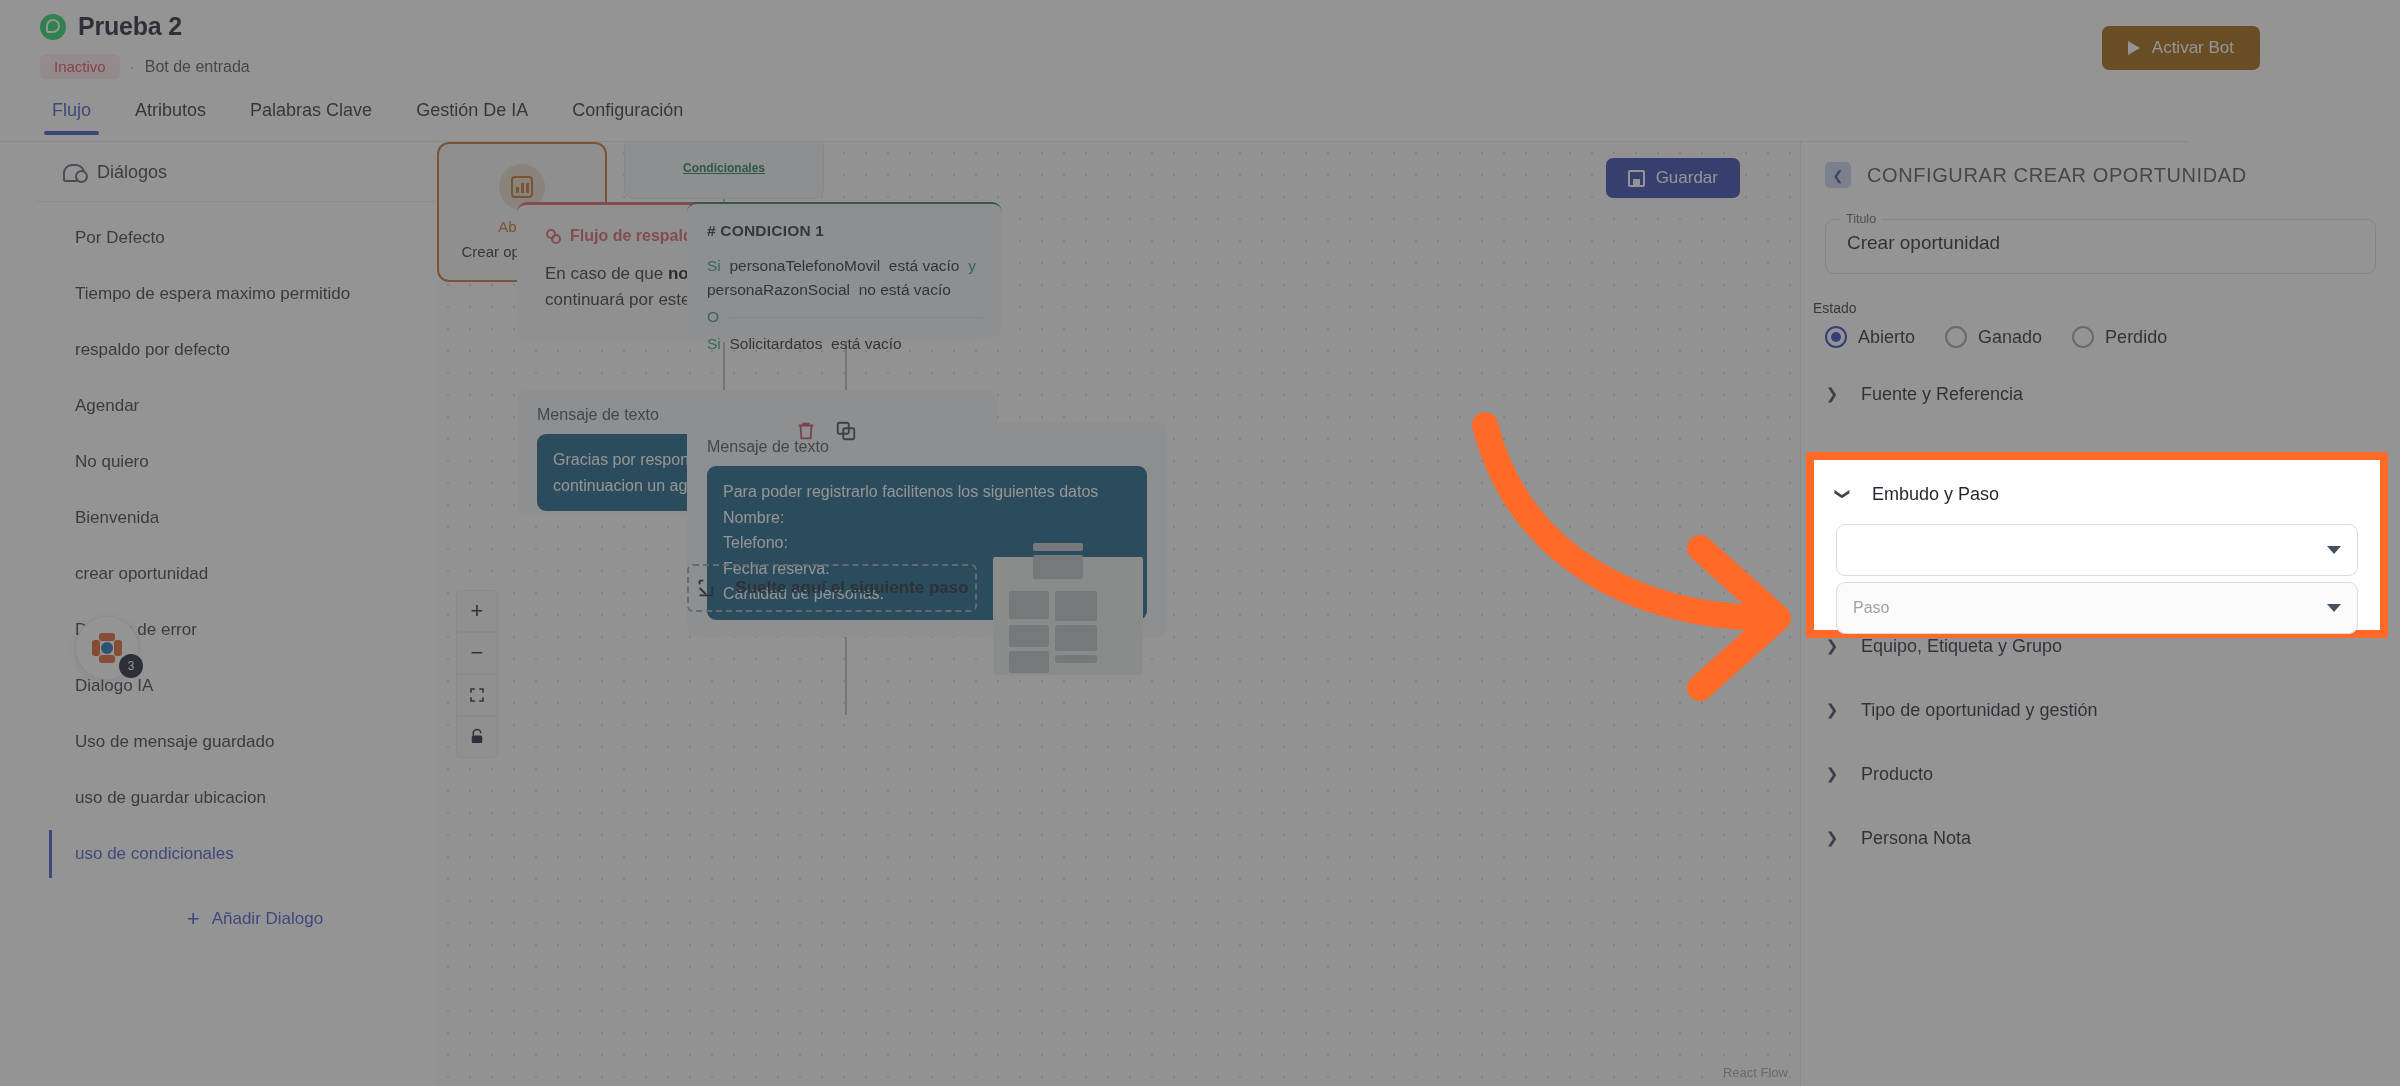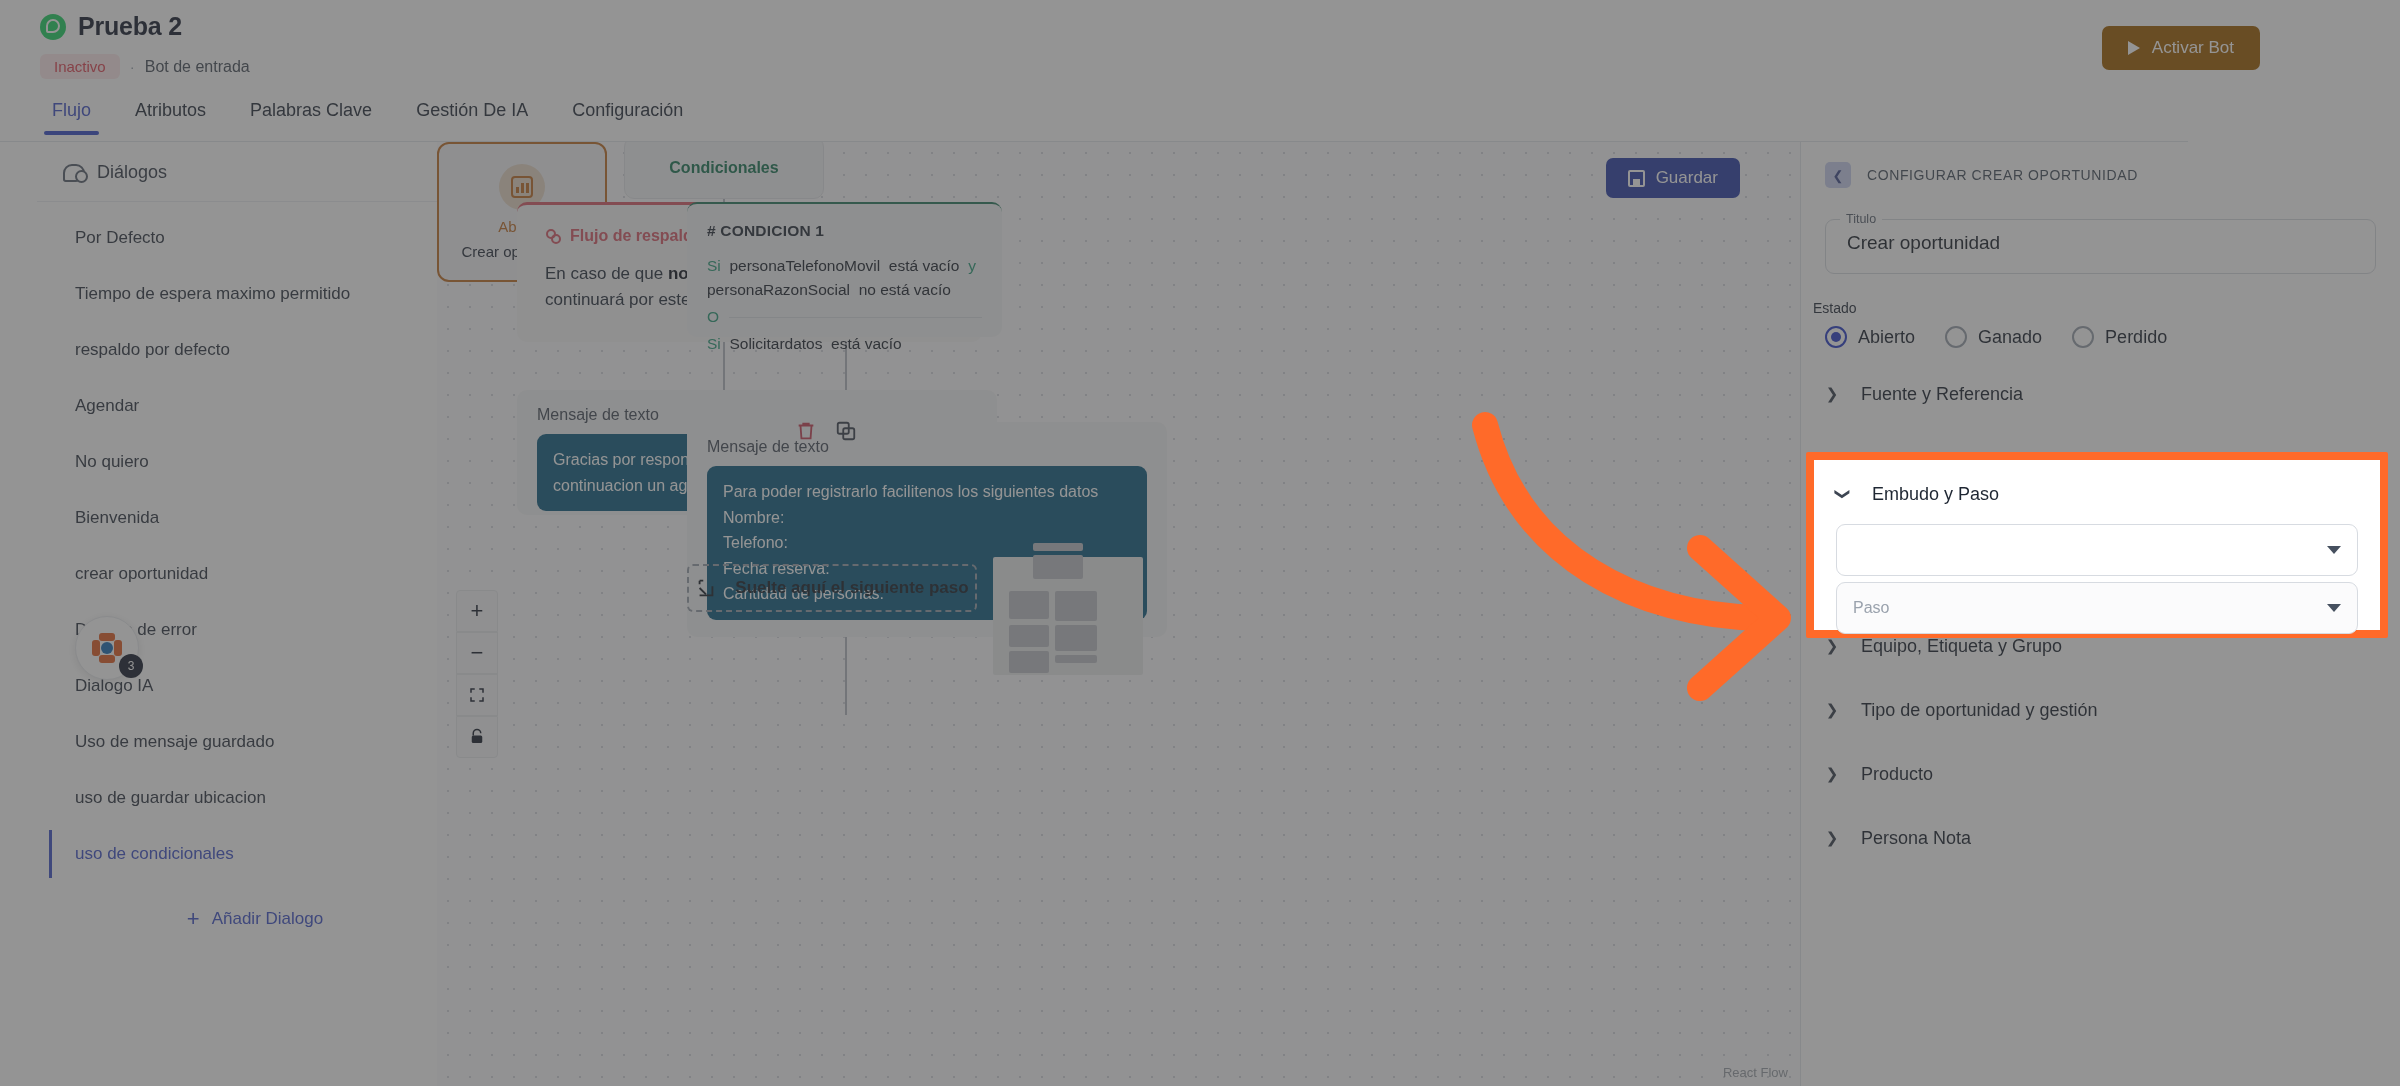--- a/index.html
+++ b/index.html
@@ -76,21 +76,21 @@
   
   .canvas { position:absolute; left:437px; top:142px; width:1363px; height:944px;
             background-color:#fbfbfc;
             background-image: radial-gradient(#d4d7dd 1.1px, transparent 1.1px);
             background-size: 22px 22px; overflow:hidden; }
 
   .node { position:absolute; background:#f3f4f6; border-radius:10px; }
 
   .node-cond-head { left:187px; top:-5px; width:200px; height:62px; background:#f2f3f5;
                     border:1px solid #e3e5e9; border-radius:10px; display:flex; align-items:center; justify-content:center; }
-  .node-cond-head .t { color:#1f7a5a; font-weight:bold; font-size:16px; }
+  .node-cond-head .t { color:#1f7a5a; font-weight:bold; font-size:12px;text-decoration:underline; }
 
   .node-fallback { left:80px; top:60px; width:465px; height:140px; background:#f5f5f7; border-radius:10px;
                    border-top:3px solid #d9606e; padding:22px 28px; }
   .fb-title { color:#d9606e; font-weight:bold; font-size:16px; display:flex; align-items:center; gap:9px; margin-bottom:16px; }
   .fb-branch { width:16px;height:16px; position:relative; display:inline-block; }
   .fb-branch::before{content:"";position:absolute;left:1px;top:1px;width:6px;height:6px;border:2px solid #d9606e;border-radius:50%;}
   .fb-branch::after{content:"";position:absolute;right:0px;bottom:0px;width:6px;height:6px;border:2px solid #d9606e;border-radius:50%;}
   .fb-body { font-size:17px; color:#2c3542; line-height:1.5; }
   .fb-body b { color:#141a24; }
 
@@ -138,21 +138,21 @@
                  font-size:17px; cursor:pointer; }
   .save-ic { width:17px;height:17px;border:2px solid #fff;border-radius:2px; position:relative; }
   .save-ic::after{content:"";position:absolute;left:3px;bottom:0;width:7px;height:6px;background:#fff;}
 
   
   .rpanel { position:absolute; left:1800px; top:142px; width:600px; height:944px; background:#fff;
             border-left:1px solid #e3e6eb; padding:0; }
   .rp-head { display:flex; align-items:center; gap:16px; padding:20px 26px 12px 24px; }
   .rp-back { width:26px;height:26px;border-radius:5px;background:#c9d0ef; display:flex;align-items:center;justify-content:center;
              color:#43508f; font-size:13px; cursor:pointer; }
-  .rp-head-title { font-size:14px; letter-spacing:.6px; color:#4b5663; }
+  .rp-head-title { font-size:20px; letter-spacing:.6px; color:#4b5663; }
 
   .field { position:relative; margin:12px 24px 0 24px; }
   .field fieldset { border:1px solid #d7dbe1; border-radius:9px; padding:0 14px; height:62px; }
   .field legend { font-size:12.5px; color:#5d6673; padding:0 6px; }
   .field .val { position:absolute; left:22px; top:20px; font-size:19px; color:#1d242e; }
 
   .estado-label { margin:26px 24px 10px 12px; font-size:14px; color:#2b3340; }
   .radio-row { display:flex; align-items:center; gap:30px; margin:0 24px; }
   .radio { display:flex; align-items:center; gap:11px; font-size:18px; color:#1f2733; cursor:pointer; }
   .rb { width:22px;height:22px;border:2px solid #9aa2ad;border-radius:50%; display:block; position:relative; }

